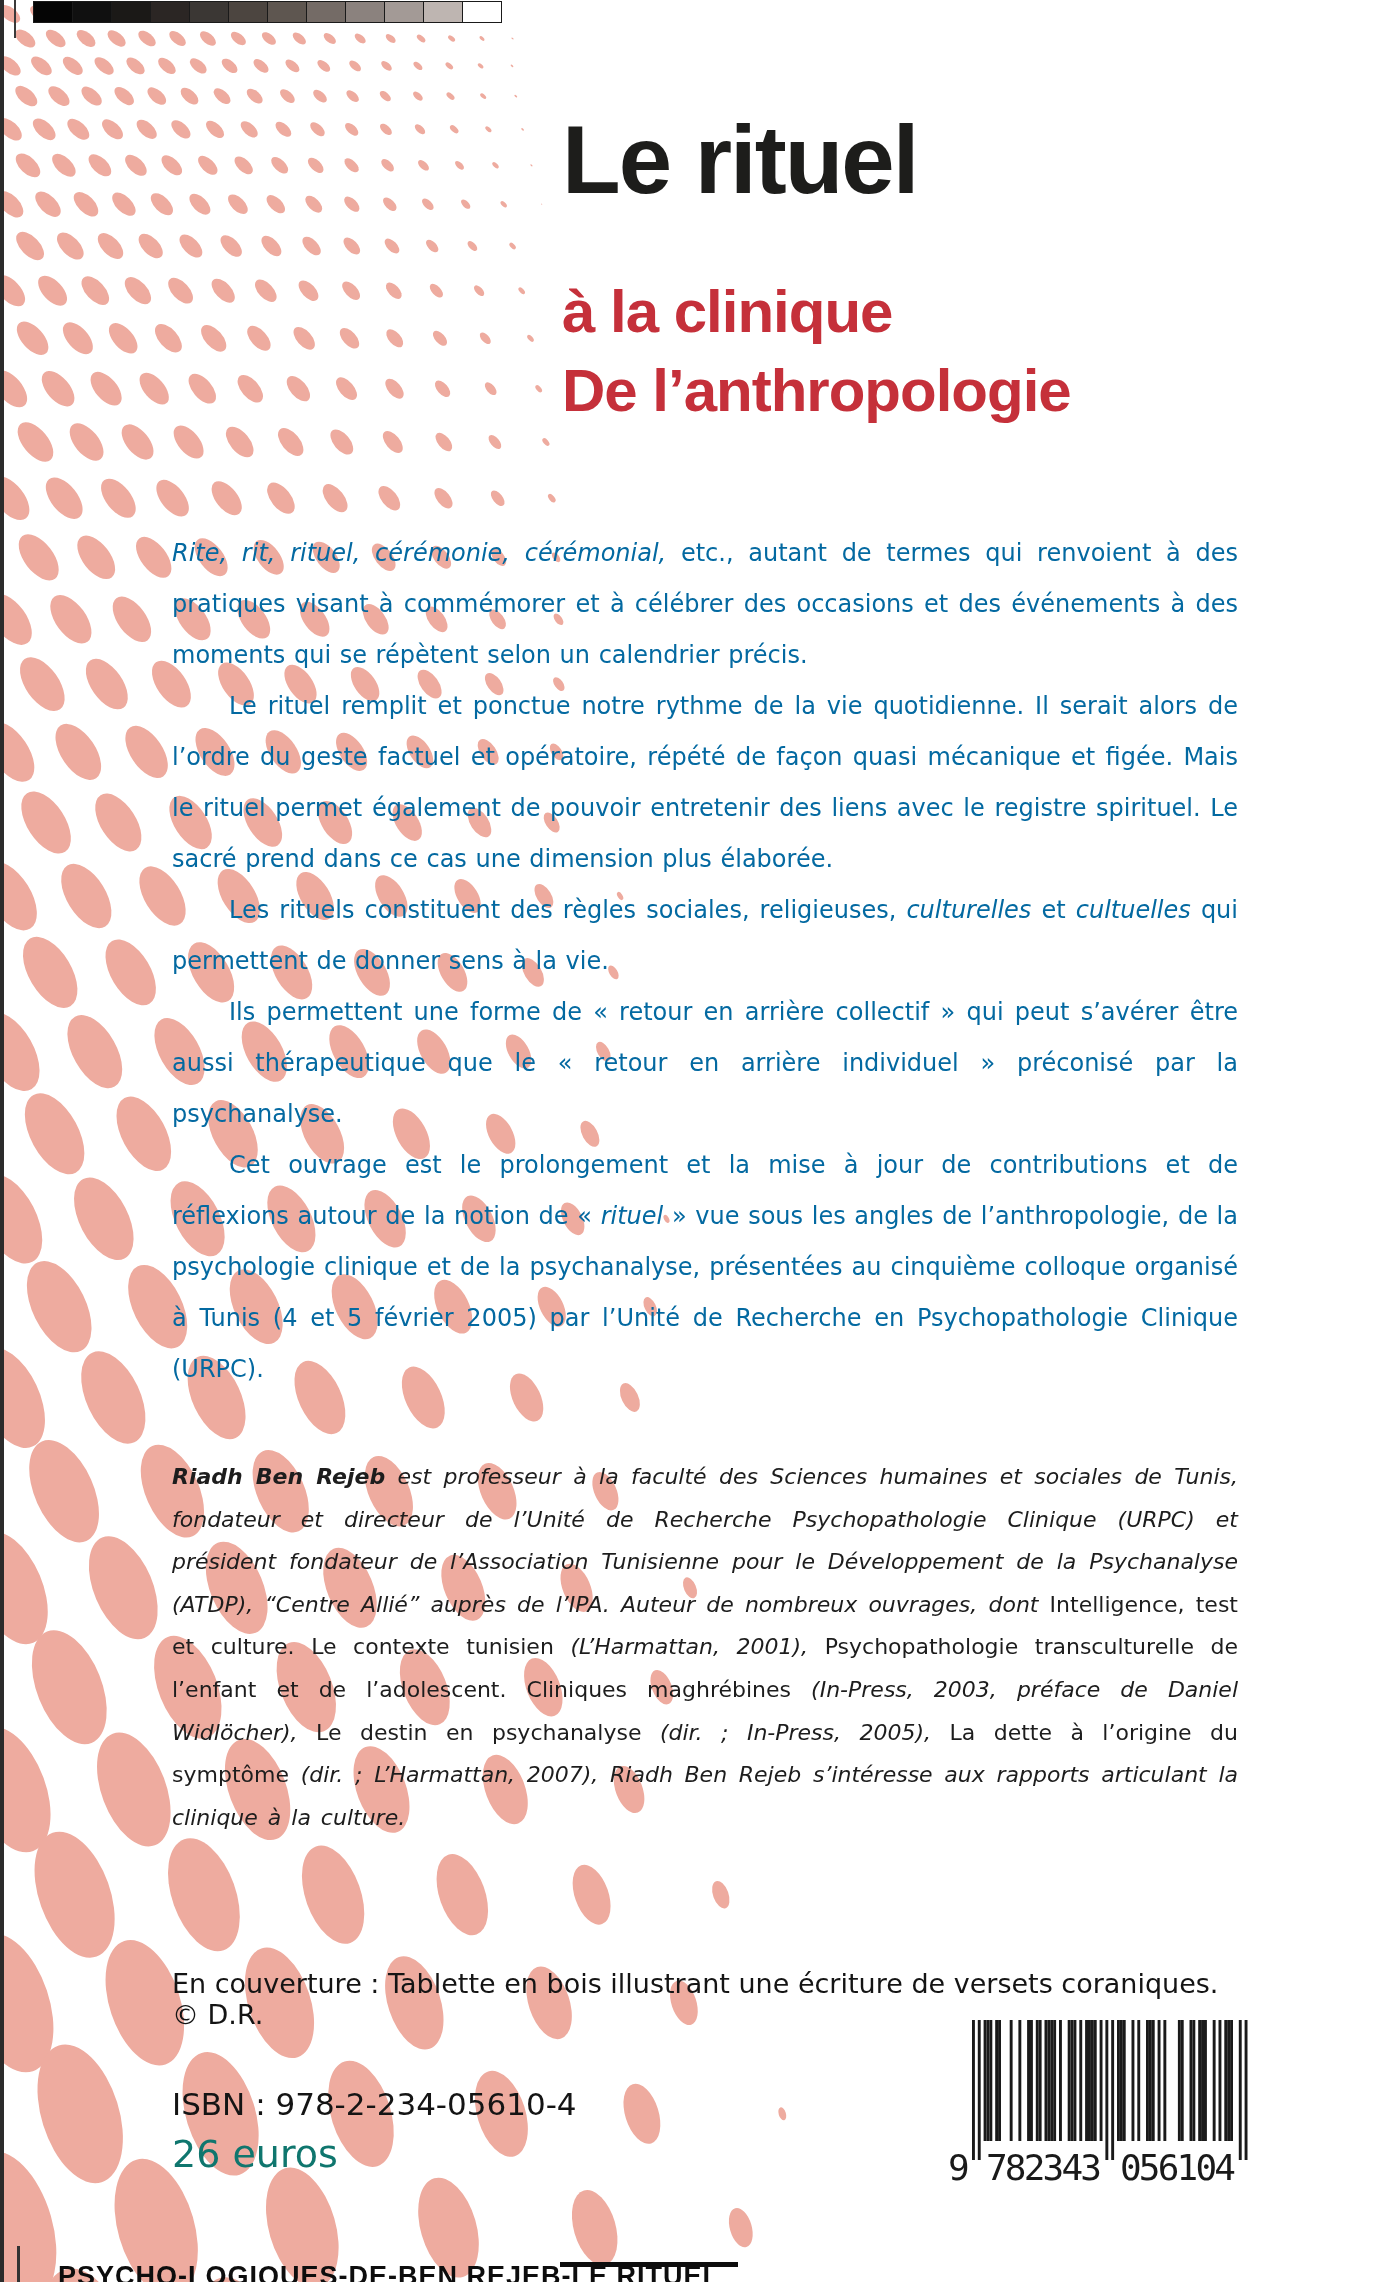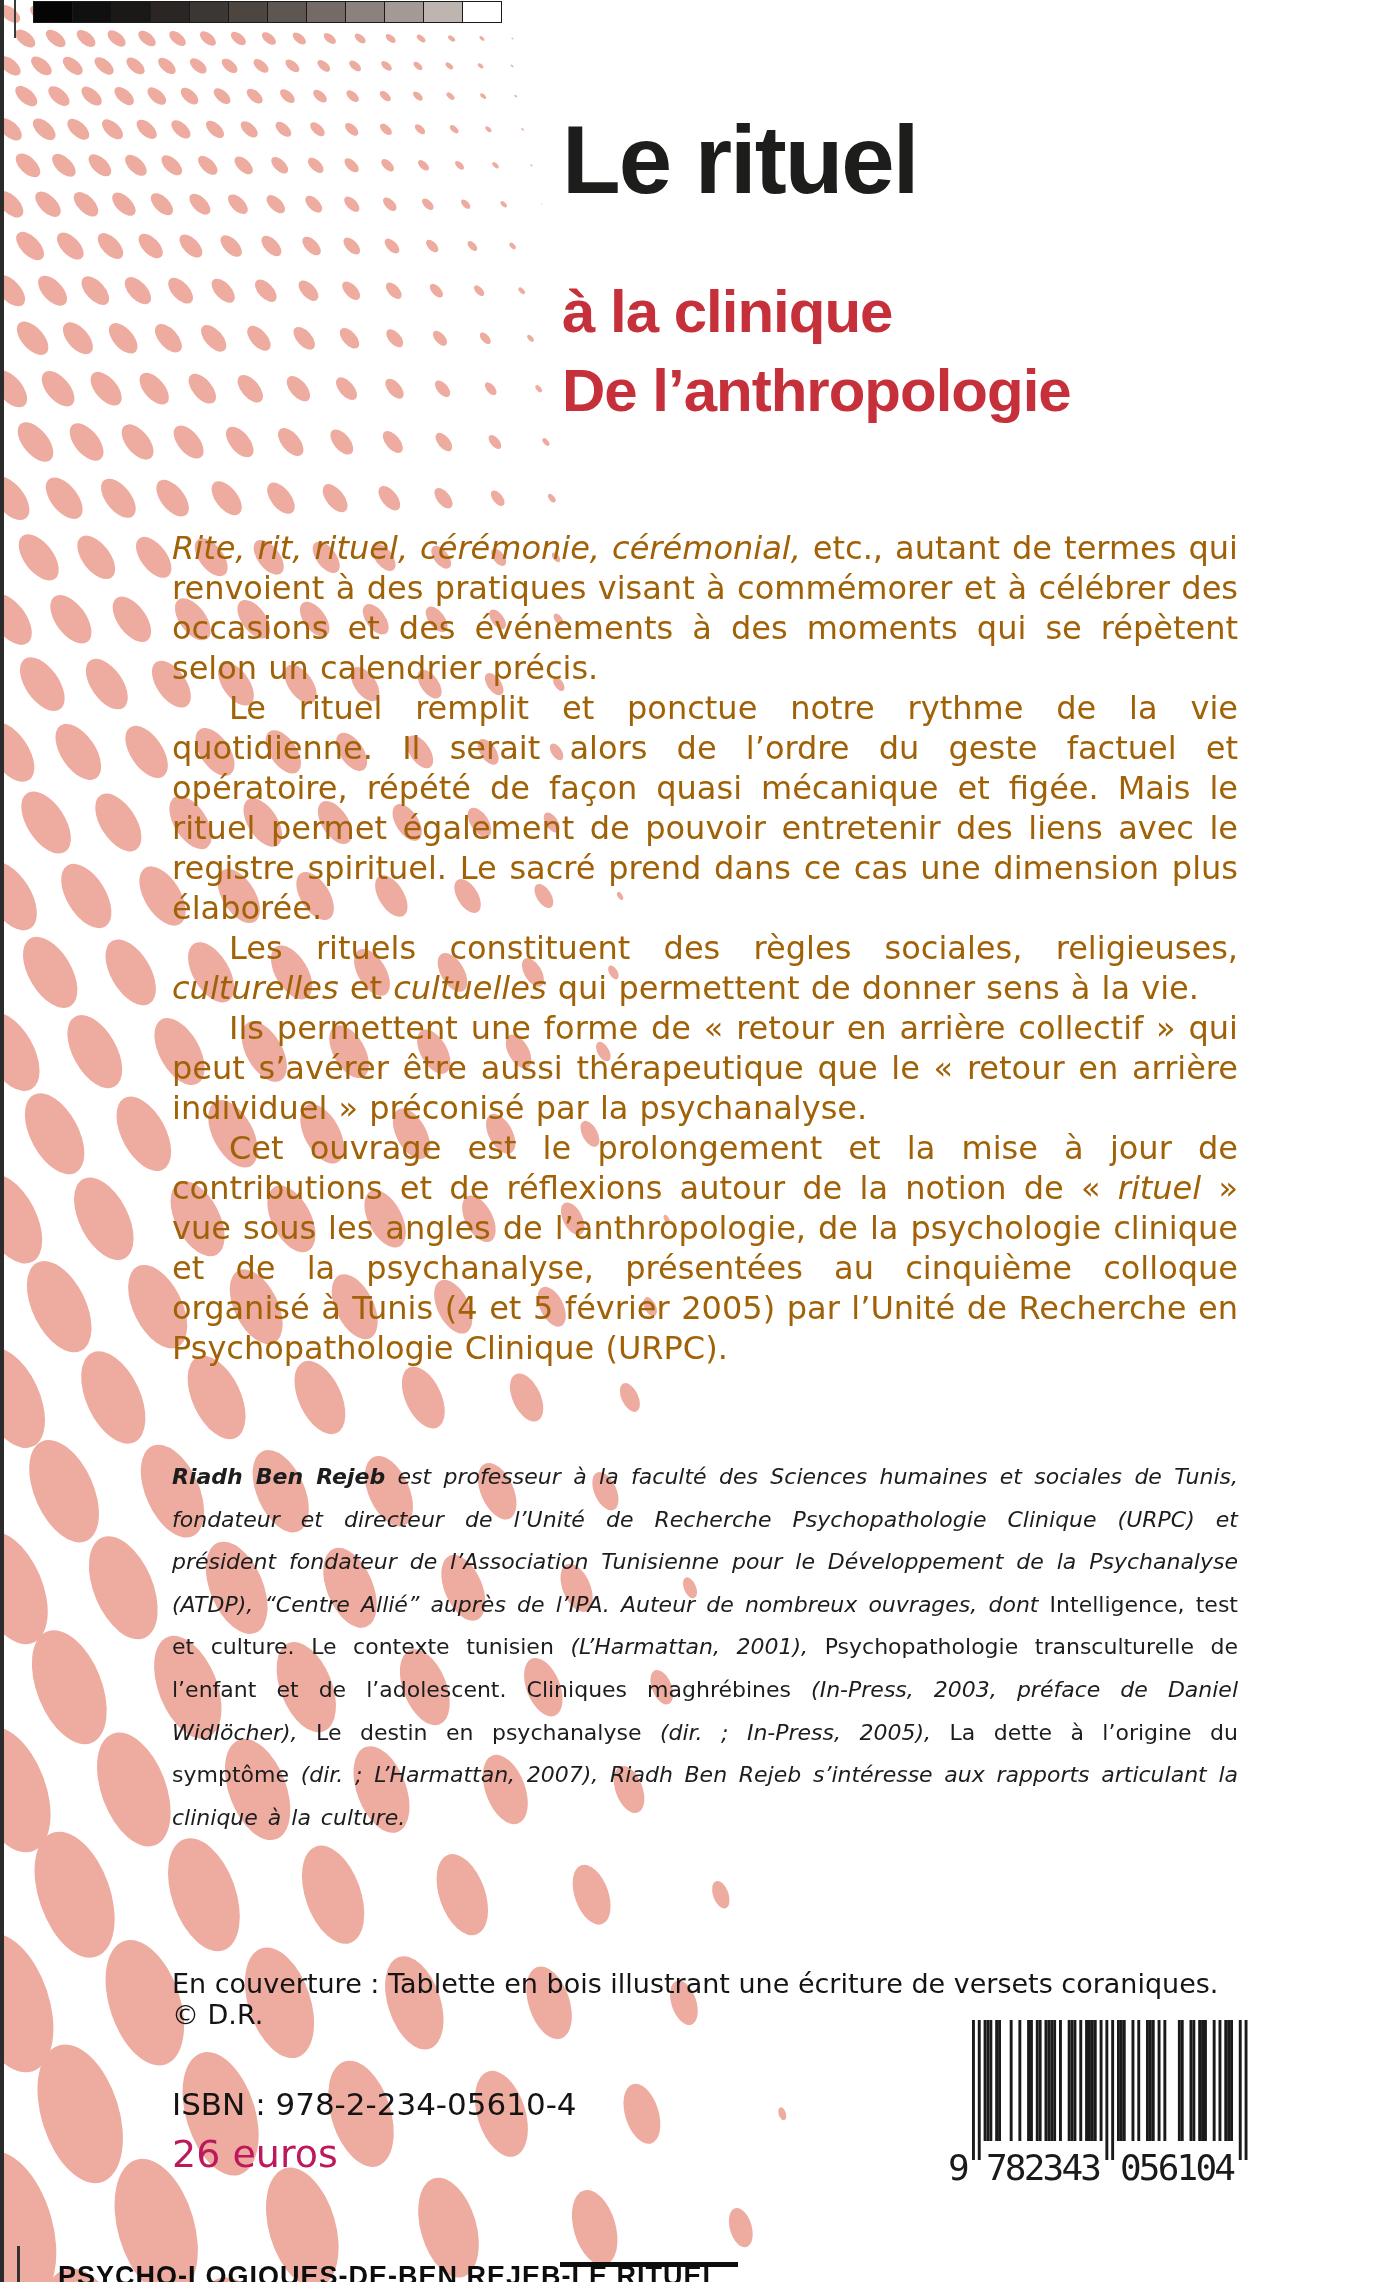--- a/index.html
+++ b/index.html
@@ -22,36 +22,36 @@
     font-size:96px; line-height:1; letter-spacing:-2px; color:#1d1d1b;
   }
   .subtitle{
     position:absolute; left:562px; top:272px; z-index:2;
     font-family:"Liberation Sans", sans-serif; font-weight:700;
     font-size:60px; line-height:79px; letter-spacing:-1px; color:#c5303a;
   }
 
   .synopsis{position:absolute; left:172px; top:528px; width:1066px; z-index:2;}
   .body-par{
-    margin:0; font-size:32px; line-height:40px; text-align:justify;
-    word-spacing:1px; color:#a16207;
+    margin:0; font-size:24px; line-height:51px; text-align:justify;
+    word-spacing:1px; color:#0369a1;
   }
   .body-par.indent{text-indent:57px;}
 
   .bio{
     position:absolute; left:172px; top:1456px; width:1066px; margin:0; z-index:2;
     font-size:22px; line-height:42.6px; text-align:justify; word-spacing:3px; color:#1d1d1d;
   }
   .seg-italic{font-style:italic;}
   .seg-normal{font-style:normal;}
   .seg-bold-italic{font-style:italic; font-weight:700;}
 
   .covernote{position:absolute; left:172px; top:1968px; width:1070px; z-index:2; font-size:27px; color:#141414;}
   .isbn{position:absolute; left:172px; top:2086px; z-index:2; font-size:31px; color:#141414;}
-  .price{position:absolute; left:172px; top:2132px; z-index:2; font-size:38px; color:#be185d;}
+  .price{position:absolute; left:172px; top:2132px; z-index:2; font-size:38px; color:#0f766e;}
 
   .barcode-box{position:absolute; left:940px; top:2016px; width:336px; height:180px; background:#ffffff; z-index:2;}
   #barcode-svg{position:absolute; left:8px; top:4px;}
 
   .footer-clip{
     position:absolute; left:58px; top:2261px; width:660px; height:21px; overflow:hidden; z-index:4;
     font-family:"Liberation Sans", sans-serif; font-weight:700; font-size:27px;
     letter-spacing:1px; color:#0d0d0d; white-space:nowrap;
   }
   .footer-line{position:absolute; left:560px; top:2262px; width:178px; height:5px; background:#0d0d0d; z-index:5;}

